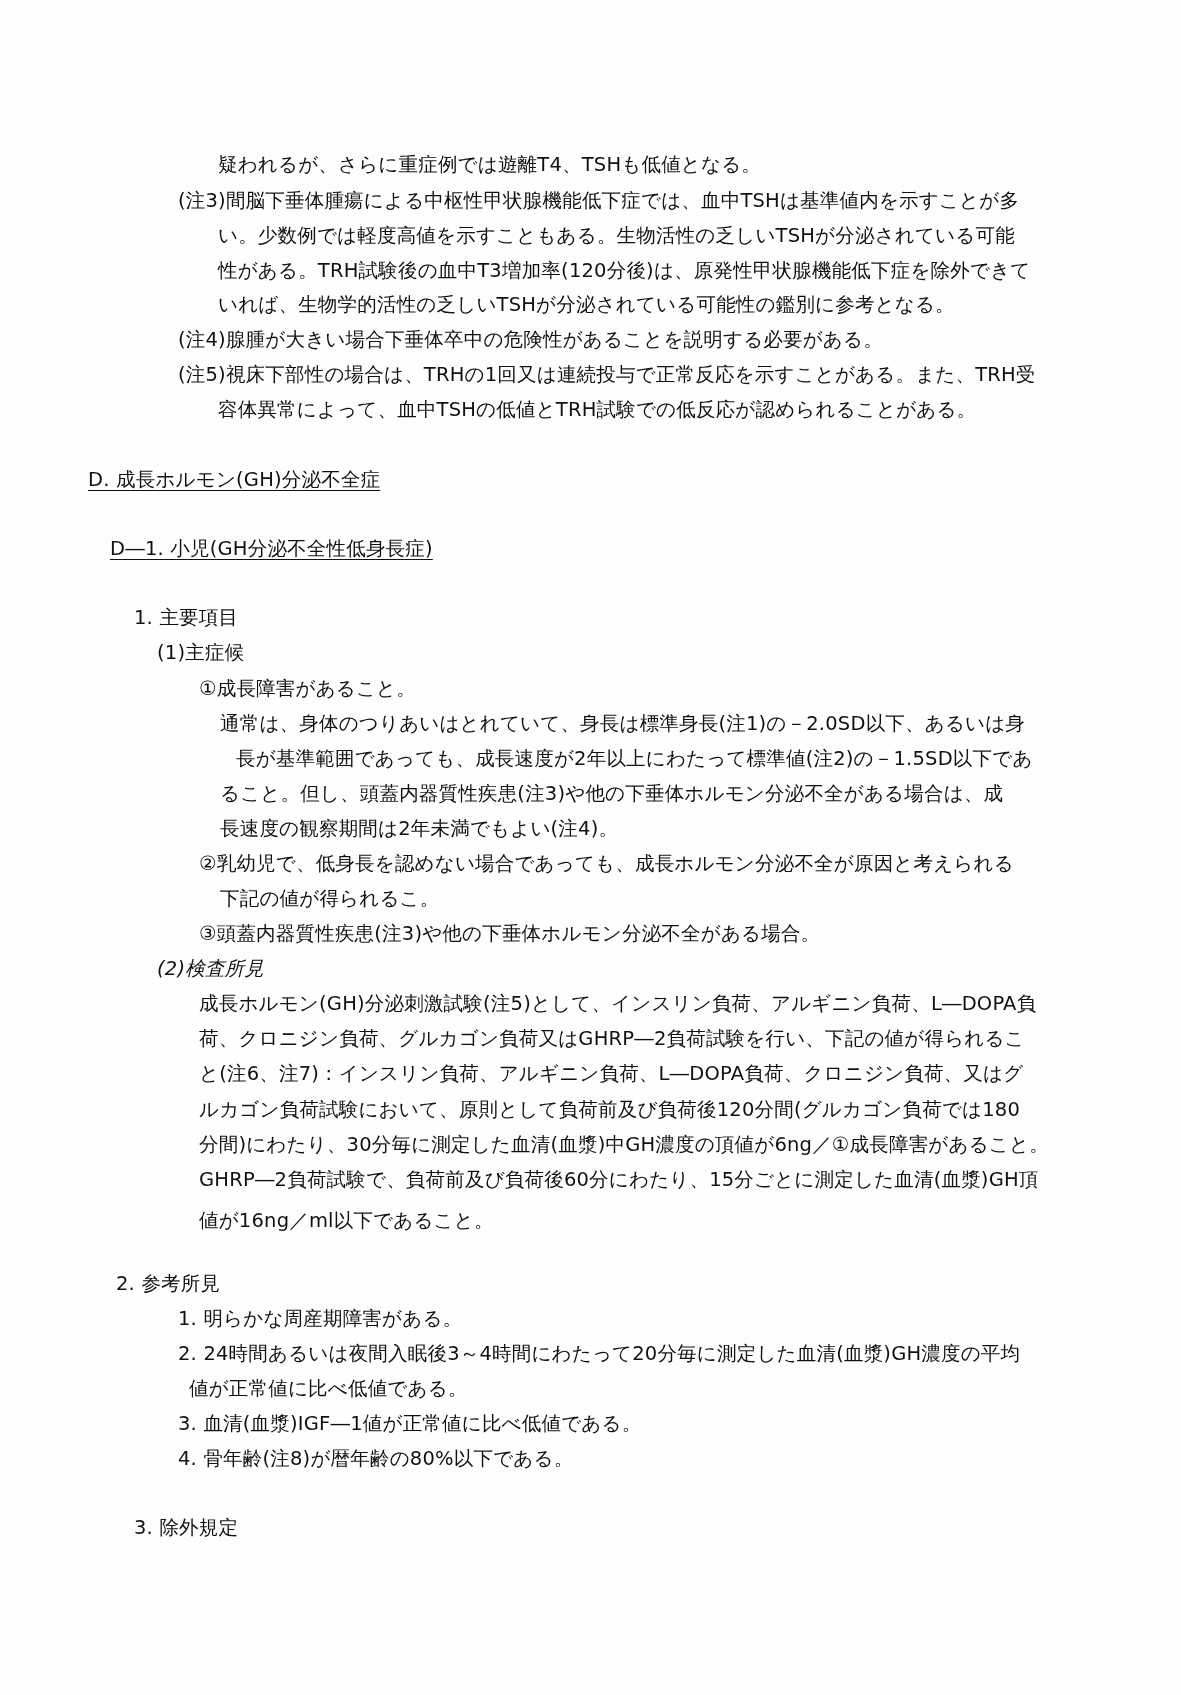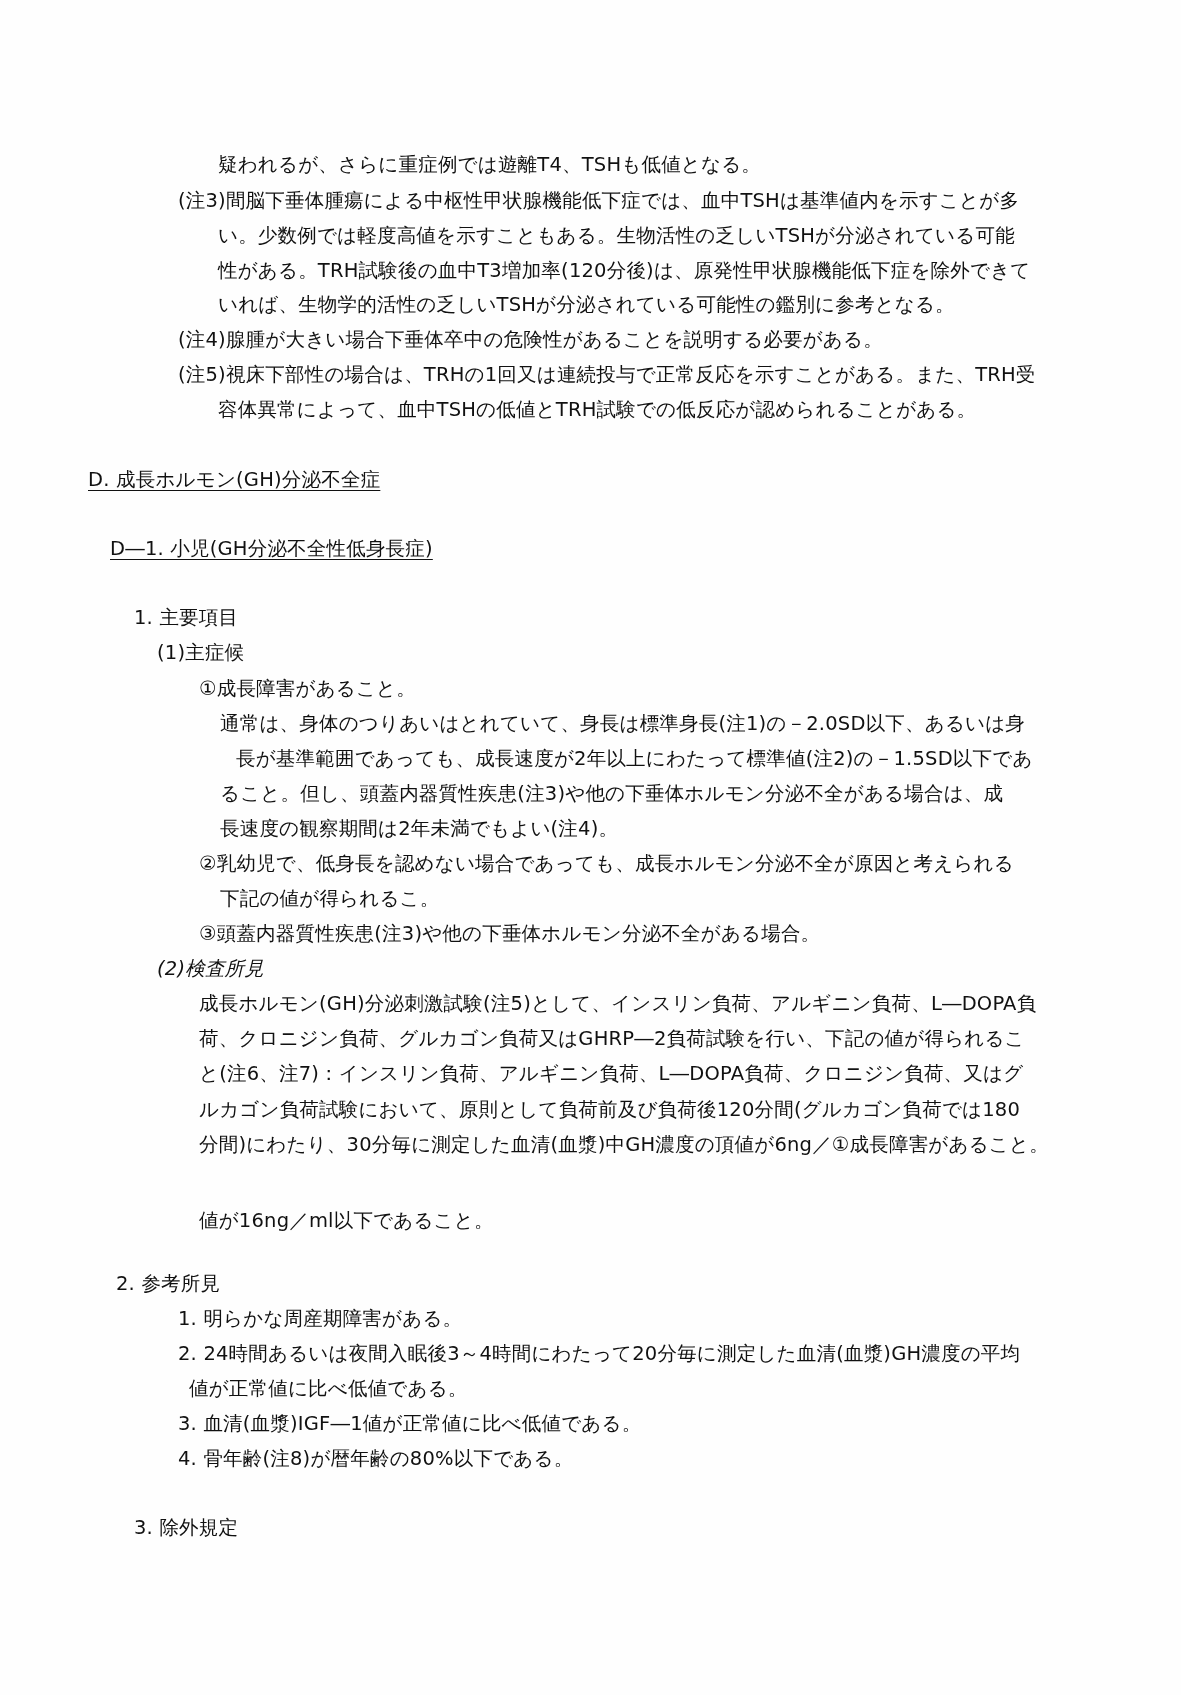--- a/index.html
+++ b/index.html
@@ -69,20 +69,21 @@
   <div class="line" style="left:220px; top:887px;">下記の値が得られるこ。</div>
 
   <div class="line" style="left:199px; top:922px;">③頭蓋内器質性疾患(注3)や他の下垂体ホルモン分泌不全がある場合。</div>
 
   <div class="line" style="left:157px; top:957px;font-style:italic;">(2)検査所見</div>
   <div class="line" style="left:199px; top:992px;">成長ホルモン(GH)分泌刺激試験(注5)として、インスリン負荷、アルギニン負荷、L―DOPA負</div>
   <div class="line" style="left:199px; top:1027px;">荷、クロニジン負荷、グルカゴン負荷又はGHRP―2負荷試験を行い、下記の値が得られるこ</div>
   <div class="line" style="left:199px; top:1062px;">と(注6、注7)：インスリン負荷、アルギニン負荷、L―DOPA負荷、クロニジン負荷、又はグ</div>
   <div class="line" style="left:199px; top:1098px;">ルカゴン負荷試験において、原則として負荷前及び負荷後120分間(グルカゴン負荷では180</div>
   <div class="line" style="left:199px; top:1133px;">分間)にわたり、30分毎に測定した血清(血漿)中GH濃度の頂値が6ng／①成長障害があること。</div>
+  <div class="line" style="left:199px; top:1168px;">GHRP―2負荷試験で、負荷前及び負荷後60分にわたり、15分ごとに測定した血清(血漿)GH頂</div>
   <div class="line" style="left:199px; top:1209px;text-align:right;">値が16ng／ml以下であること。</div>
 
   <div class="line" style="left:116px; top:1272px;">2. 参考所見</div>
   <div class="line" style="left:178px; top:1307px;">1. 明らかな周産期障害がある。</div>
   <div class="line" style="left:178px; top:1342px;">2. 24時間あるいは夜間入眠後3～4時間にわたって20分毎に測定した血清(血漿)GH濃度の平均</div>
   <div class="line" style="left:189px; top:1377px;">値が正常値に比べ低値である。</div>
   <div class="line" style="left:178px; top:1412px;">3. 血清(血漿)IGF―1値が正常値に比べ低値である。</div>
   <div class="line" style="left:178px; top:1447px;">4. 骨年齢(注8)が暦年齢の80%以下である。</div>
 
   <div class="line" style="left:134px; top:1516px;">3. 除外規定</div>

